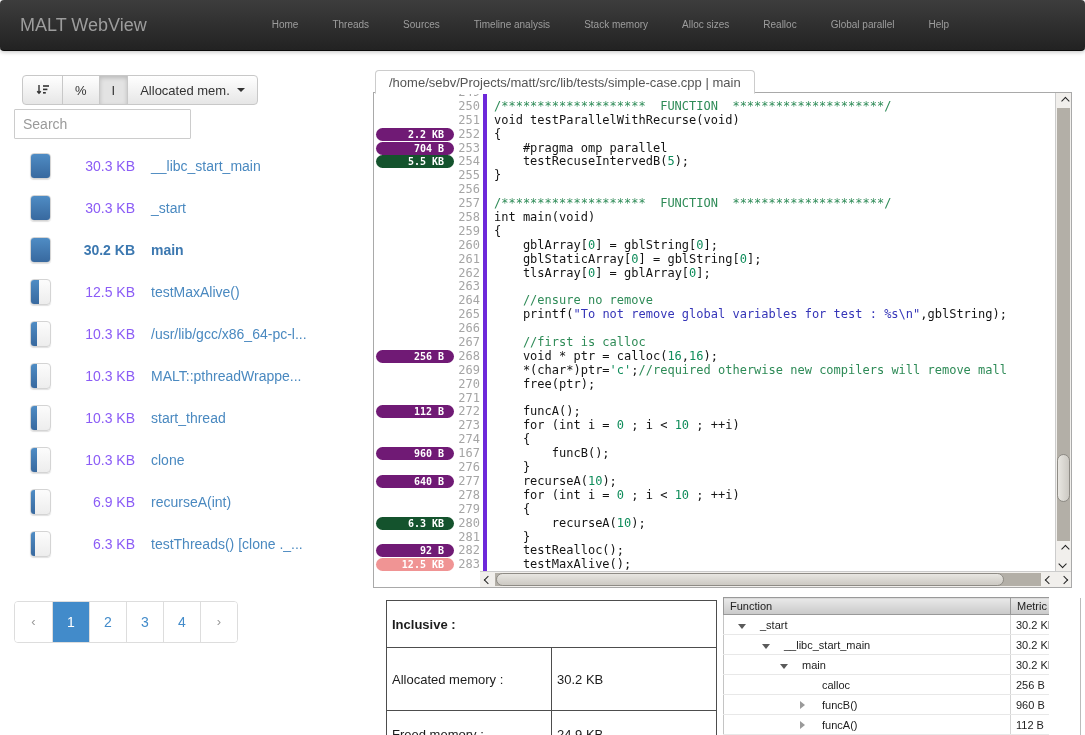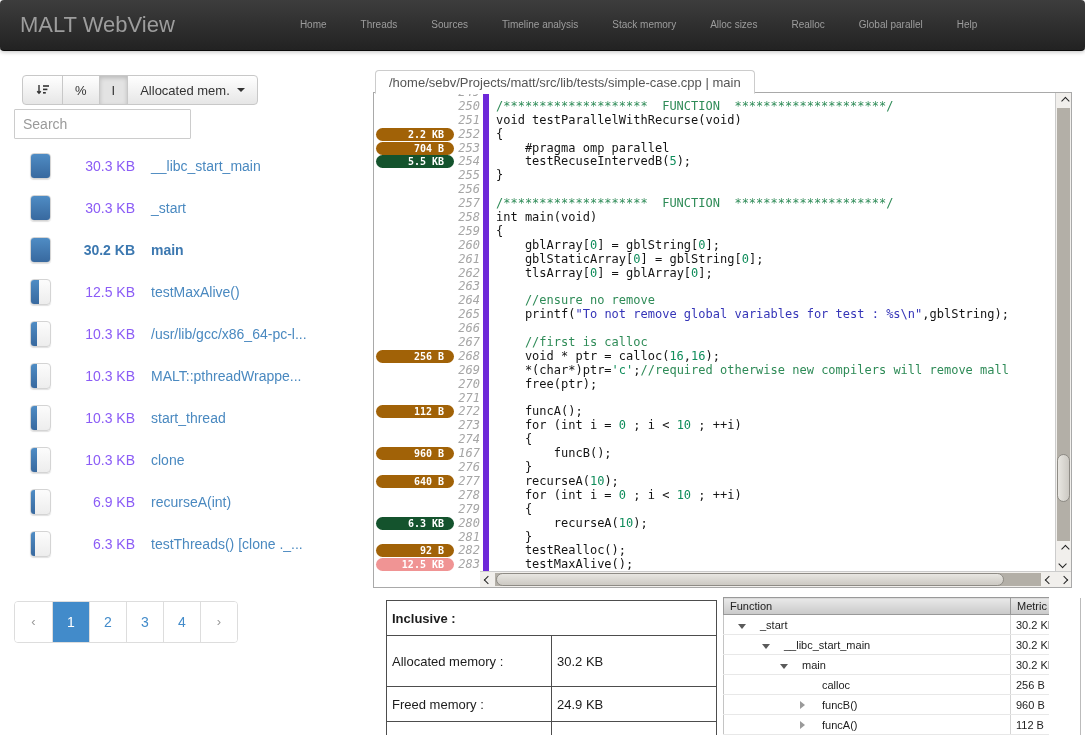--- a/index.html
+++ b/index.html
@@ -6,21 +6,21 @@
   body{
     width:1085px;height:735px;position:relative;overflow:hidden;
     background:#fff;font-family:"Liberation Sans",sans-serif;
   }
   
   .navbar{
     position:absolute;left:0;top:0;width:1085px;height:50px;
     background:linear-gradient(#3d3d3d,#222);border-bottom:1px solid #0a0a0a;
     border-radius:4px;display:flex;align-items:center;box-shadow:0 1px 4px rgba(0,0,0,.25);
   }
-  .brand{color:#9d9d9d;font-size:22px;padding:0 20px;white-space:nowrap;}
+  .brand{color:#9d9d9d;font-size:18px;padding:0 20px;white-space:nowrap;}
   .nav-items{display:flex;list-style:none;margin:0 0 0 88px;padding:0;}
   .nav-items li{color:#9d9d9d;font-size:10px;padding:0 17px;line-height:50px;cursor:pointer;white-space:nowrap;}
   
   .left-panel{position:absolute;left:12px;top:75px;width:352px;}
   .btn-toolbar{display:flex;margin-left:10px;}
   .btn{
     background:linear-gradient(#fff,#e6e6e6);border:1px solid #c8c8c8;height:30px;
     padding:0 12px;font-size:13px;color:#333;display:flex;align-items:center;
     box-sizing:border-box;margin-left:-1px;cursor:pointer;font-family:"Liberation Sans",sans-serif;
   }
@@ -71,25 +71,25 @@
   .code-scroll{position:absolute;left:0;top:0;right:16px;bottom:16px;overflow:hidden;}
   .code-content{margin-top:-7px;}
   .code-line{display:flex;height:13.9px;line-height:13.9px;
     font-family:"DejaVu Sans Mono",monospace;font-size:12px;white-space:pre;}
   .badge-cell{flex:0 0 80px;width:80px;box-sizing:border-box;padding-left:2px;}
   .alloc-badge{
     display:block;height:13px;line-height:13px;width:78px;box-sizing:border-box;
     border-radius:8px;color:#fff;font-size:10px;font-weight:bold;text-align:right;
     padding:0 10px 0 4px;font-family:"DejaVu Sans Mono",monospace;
   }
-  .alloc-badge.blue{background:#a16207;}
+  .alloc-badge.blue{background:#701a75;}
   .alloc-badge.purple{background:#14532d;}
   .alloc-badge.pink{background:#f09494;}
   .num-cell{flex:0 0 26px;width:26px;text-align:right;color:#a5a5a5;
-    padding-right:3px;border-right:6px solid #6d28d9;box-sizing:content-box;font-style:italic;}
+    padding-right:3px;border-right:4px solid #6d28d9;box-sizing:content-box;}
   .code-text{padding-left:7px;color:#141414;}
   .tok-c{color:#2e8b57;}
   .tok-s{color:#3535b8;}
   .tok-n{color:#0e8c5a;}
   
   .vscroll{position:absolute;right:0;top:0;bottom:16px;width:16px;
     border-left:1px solid #ccc;background:#f1efec;display:flex;flex-direction:column;box-sizing:border-box;}
   .hscroll{position:absolute;left:106px;right:0;bottom:0;height:16px;
     border-top:1px solid #ccc;background:#f1efec;display:flex;box-sizing:border-box;}
   .sb-btn{flex:0 0 15px;display:flex;align-items:center;justify-content:center;background:#f1efec;cursor:pointer;}
@@ -102,21 +102,21 @@
   .hthumb{position:absolute;top:0;bottom:0;left:1px;width:93%;border-radius:7px;
     background:linear-gradient(#e8e6e1,#ccc9c3);border:1px solid #8e8b85;box-sizing:border-box;}
   .chev{display:inline-block;width:5px;height:5px;border-left:1px solid #222;border-bottom:1px solid #222;}
   .chev.up{transform:rotate(135deg) translate(-1px,-1px);}
   .chev.down{transform:rotate(-45deg) translate(-1px,-1px);}
   .chev.left{transform:rotate(45deg);}
   .chev.right{transform:rotate(-135deg);}
   
   .inclusive-wrap{position:absolute;left:386px;top:600px;width:331px;height:135px;overflow:hidden;}
   .inclusive{border-collapse:collapse;width:331px;font-size:13px;color:#1c1c1c;table-layout:fixed;}
-  .inclusive td{border:1px solid #4d4d4d;padding:8px 5px;vertical-align:middle;}
+  .inclusive td{border:1px solid #4d4d4d;padding:14px 5px;vertical-align:middle;}
   .inclusive .inc-title{font-weight:bold;height:18px;}
   .inclusive .inc-label{width:112px;height:18px;}
   .inclusive tr.tall td{height:34px;}
   .treetable-wrap{position:absolute;left:723px;top:597px;width:326px;height:166px;overflow:hidden;}
   .treetable{border-collapse:collapse;width:325px;font-size:11px;color:#1c1c1c;table-layout:fixed;
     border:1px solid #c4c4c4;}
   .treetable th{
     background:linear-gradient(#e9e9e9,#c9c9c9);border:1px solid #999;
     text-align:left;font-weight:normal;padding:1px 6px;height:14px;font-size:11px;color:#222;
   }

